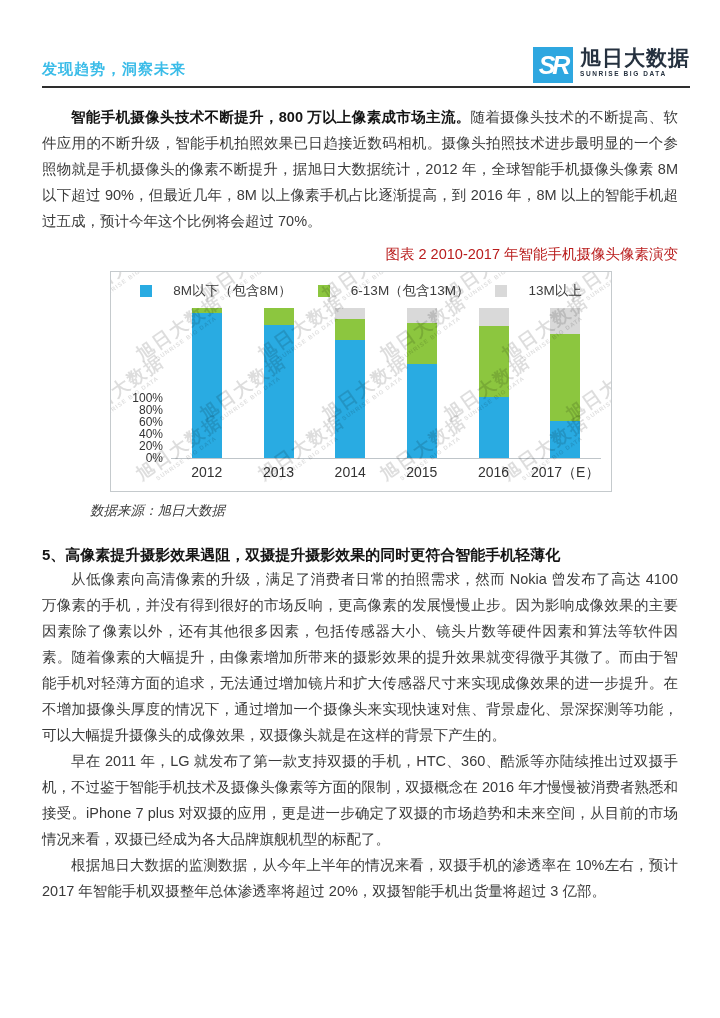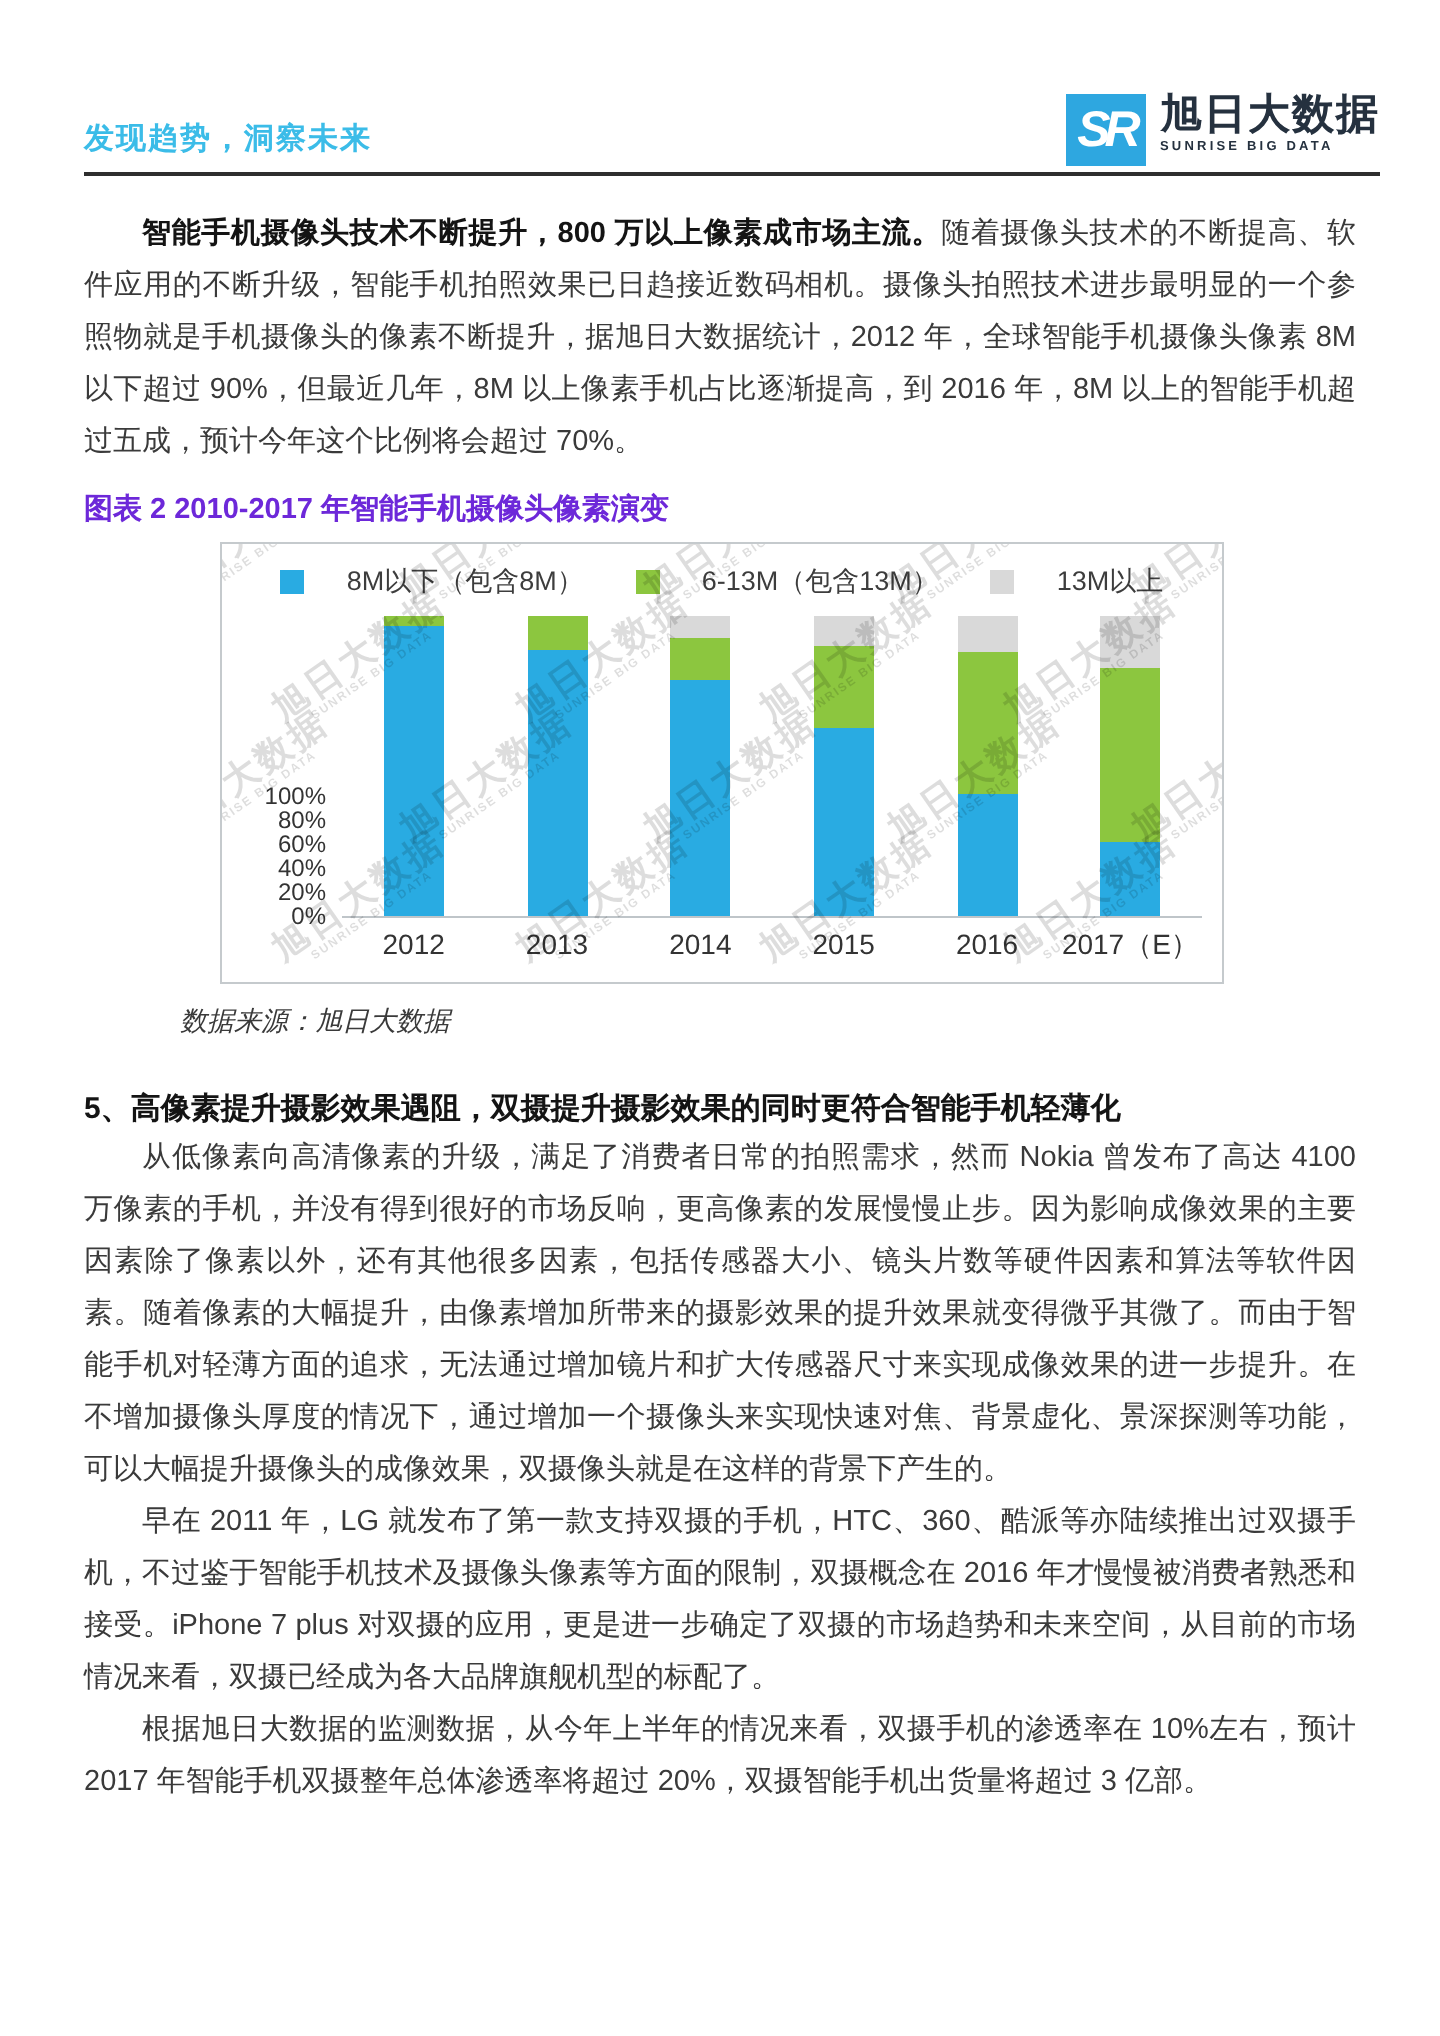--- a/index.html
+++ b/index.html
@@ -21,21 +21,21 @@
     font-weight:800;font-size:25px;font-style:italic;letter-spacing:-3px;
   }
   .logo-text{display:flex;flex-direction:column;line-height:1}
   .logo-cn{font-size:21px;font-weight:800;color:#25313f;letter-spacing:1px}
   .logo-en{font-size:6.5px;font-weight:bold;color:#25313f;letter-spacing:1.6px;margin-top:3px}
   
   .main{position:absolute;left:42px;top:104px;width:636px}
   p.body-p{font-size:14.5px;line-height:26px;text-indent:2em;margin:0;text-align:justify;color:#3a3a3a}
   .lead{font-weight:bold;color:#141414}
   
-  .chart-title{text-align:left;font-weight:bold;font-size:14.5px;color:#6d28d9;margin:11px 0 7px}
+  .chart-title{text-align:right;font-weight:normal;font-size:14.5px;color:#b91c1c;margin:11px 0 7px}
   .chart-box{
     position:relative;margin-left:68px;width:502px;height:221px;
     border:1px solid #c5cacd;background:#fff;box-sizing:border-box;overflow:hidden;
   }
   .chart-inner{position:relative;z-index:2}
   .legend{display:flex;justify-content:center;gap:26px;margin-top:10px}
   .legend-item{display:flex;align-items:center;gap:21px;font-size:13.5px;color:#3d3d3d}
   .swatch{width:12px;height:12px;flex:none}
   .chart-body{display:flex;margin-top:8px;padding:0 10px 0 6px}
   .y-axis{

